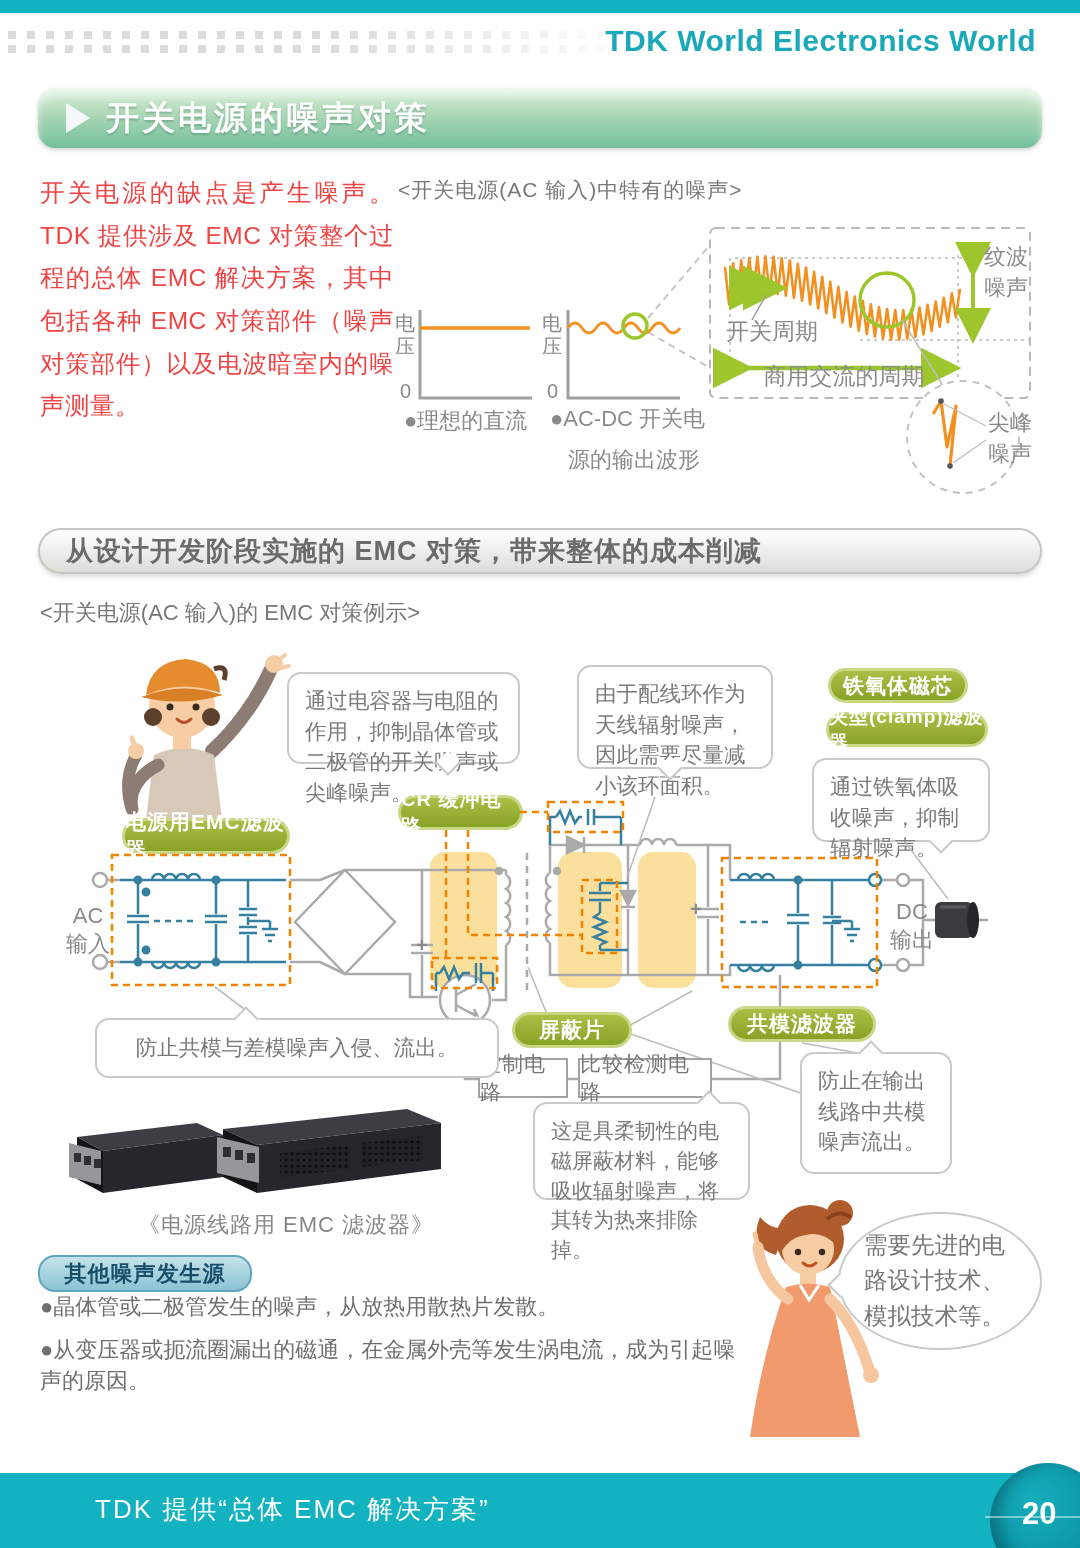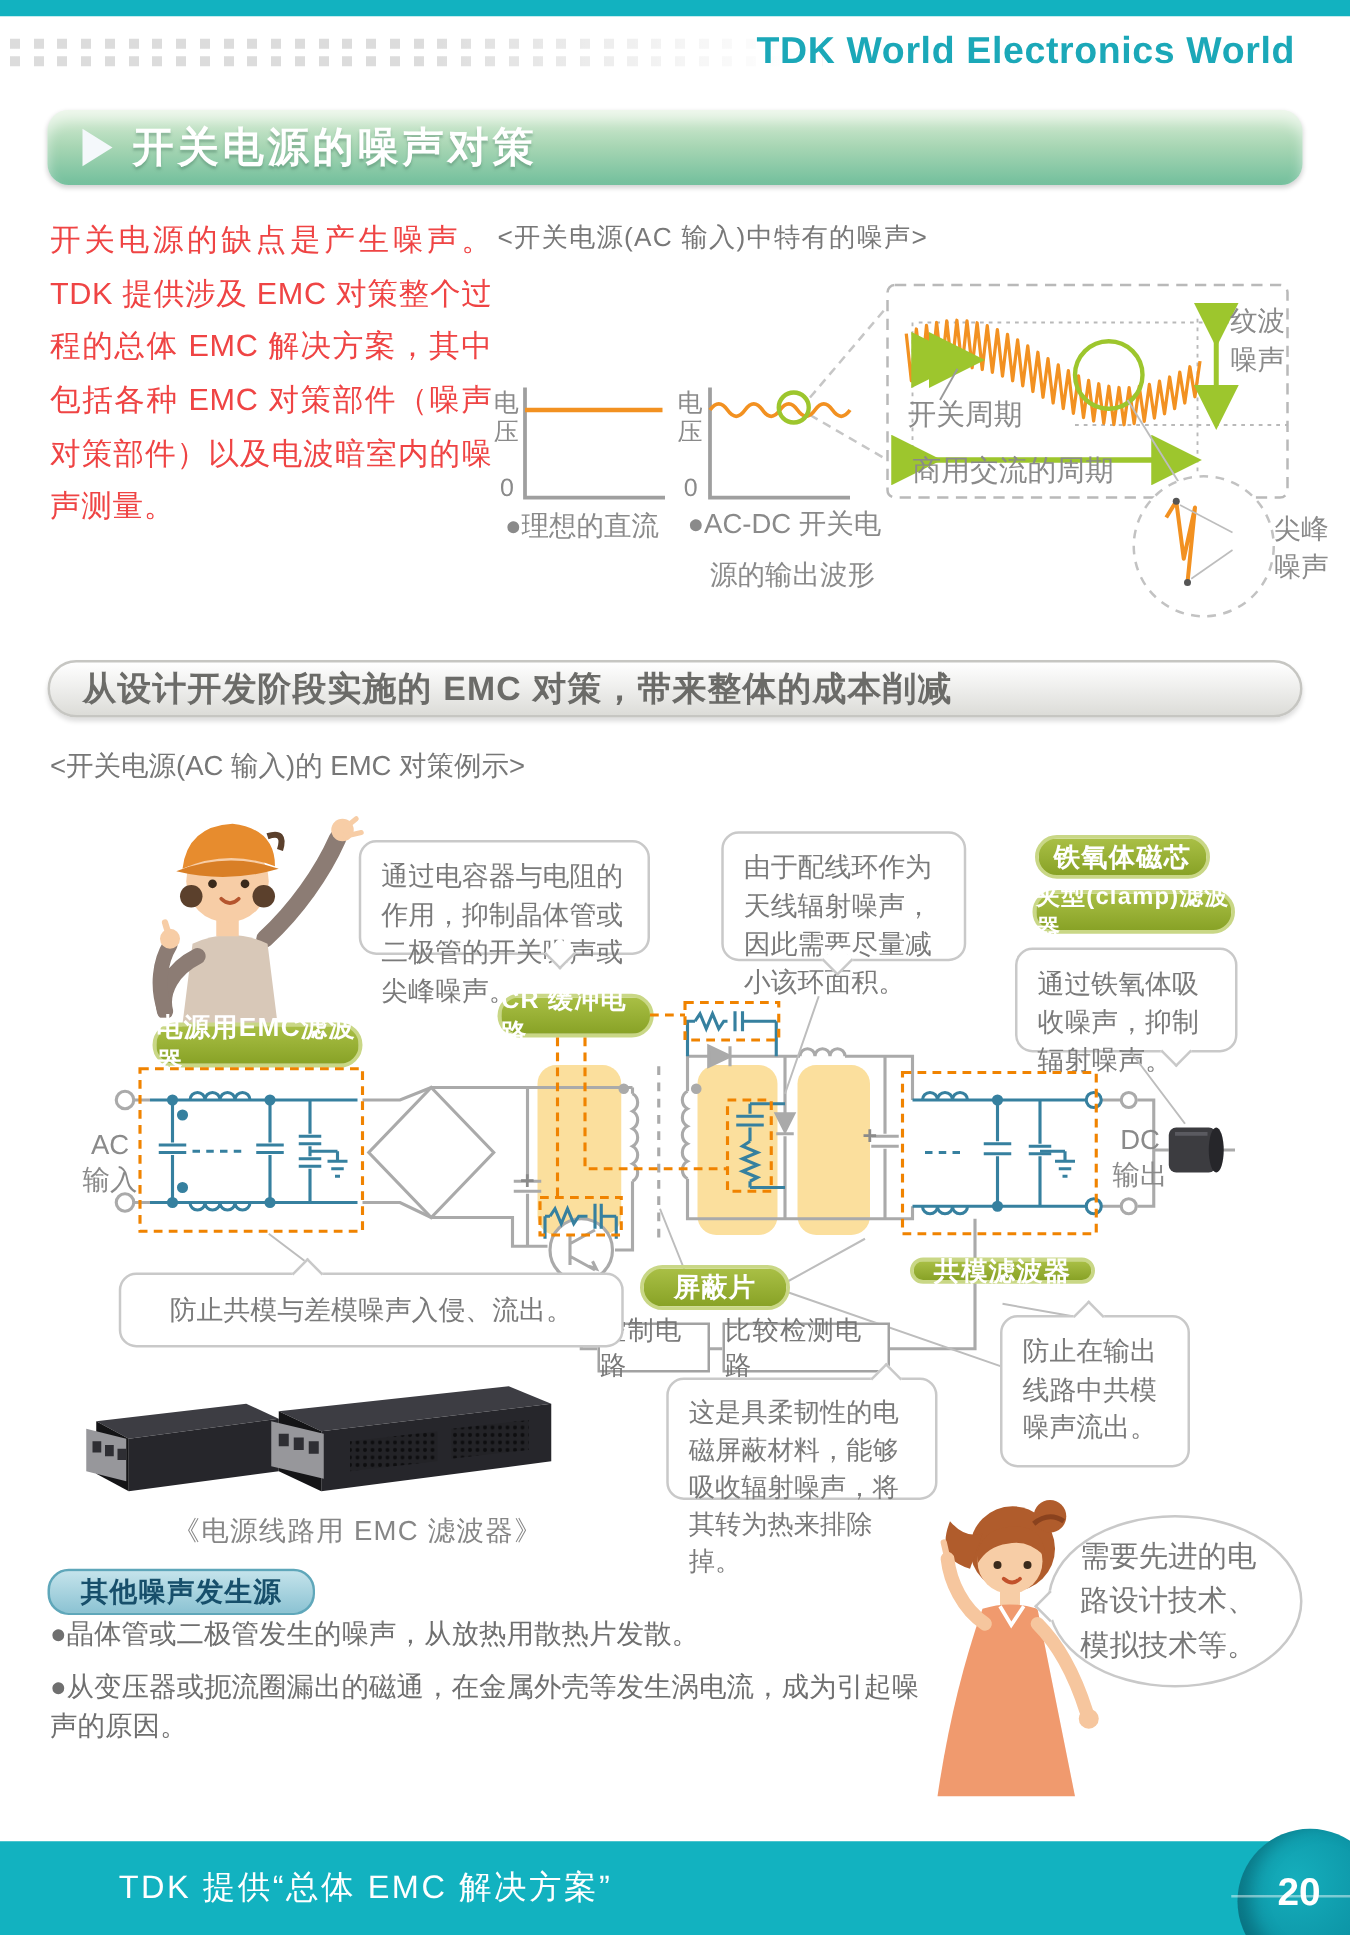--- a/index.html
+++ b/index.html
@@ -132,22 +132,22 @@
     <div class="figtext" style="left:157px;top:180px;">0</div>
     <div class="figtext" style="left:160px;top:206px;font-size:22px;">
       <div>●AC-DC 开关电</div>
       <div style="padding-left:18px;margin-top:16px;">源的输出波形</div>
     </div>
     <div class="figtext" style="left:594px;top:44px;font-size:22px;">
       <div>纹波</div>
         <div style="margin-top:6px;">噪声</div>
     </div>
     <div class="figtext" style="left:336px;top:118px;font-size:23px;">开关周期</div>
-    <div class="figtext" style="left:340px;top:163px;width:228px;text-align:left;font-size:23px;">商用交流的周期</div>
-    <div class="figtext" style="left:598px;top:210px;font-size:22px;margin-left:31px;">
+    <div class="figtext" style="left:340px;top:163px;width:228px;text-align:center;font-size:23px;">商用交流的周期</div>
+    <div class="figtext" style="left:598px;top:210px;font-size:22px;">
       <div>尖峰</div>
         <div style="margin-top:6px;">噪声</div>
     </div>
   </div>
 
   <div class="abs gray-banner">
     <h2>从设计开发阶段实施的 EMC 对策，带来整体的成本削减</h2>
   </div>
   <div class="abs subtitle">&lt;开关电源(AC 输入)的 EMC 对策例示&gt;</div>
 
@@ -293,21 +293,21 @@
         <div>输入</div>
     </div>
     <div class="ioLabel" style="left:882px;top:258px;width:60px;">
       <div>DC</div>
         <div>输出</div>
     </div>
     <span class="plus" style="left:416px;top:294px;">+</span>
     <span class="plus" style="left:690px;top:258px;">+</span>
 
     <div class="gpill" style="left:512px;top:372px;width:120px;height:36px;">屏蔽片</div>
-    <div class="gpill" style="left:728px;top:366px;width:148px;height:21px;">共模滤波器</div>
+    <div class="gpill" style="left:728px;top:366px;width:148px;height:36px;">共模滤波器</div>
     <div class="wbox" style="left:478px;top:418px;width:90px;height:40px;">控制电路</div>
     <div class="wbox" style="left:578px;top:418px;width:134px;height:40px;">比较检测电路</div>
 
     <div class="bubble" style="left:95px;top:378px;width:404px;height:60px;display:flex;align-items:center;justify-content:center;">
       <span>防止共模与差模噪声入侵、流出。</span>
       <span class="tail up" style="left:140px;"></span>
     </div>
     <div class="bubble" style="left:800px;top:412px;width:152px;height:122px;">
       <span>防止在输出线路中共模噪声流出。</span>
       <span class="tail up" style="left:60px;"></span>

